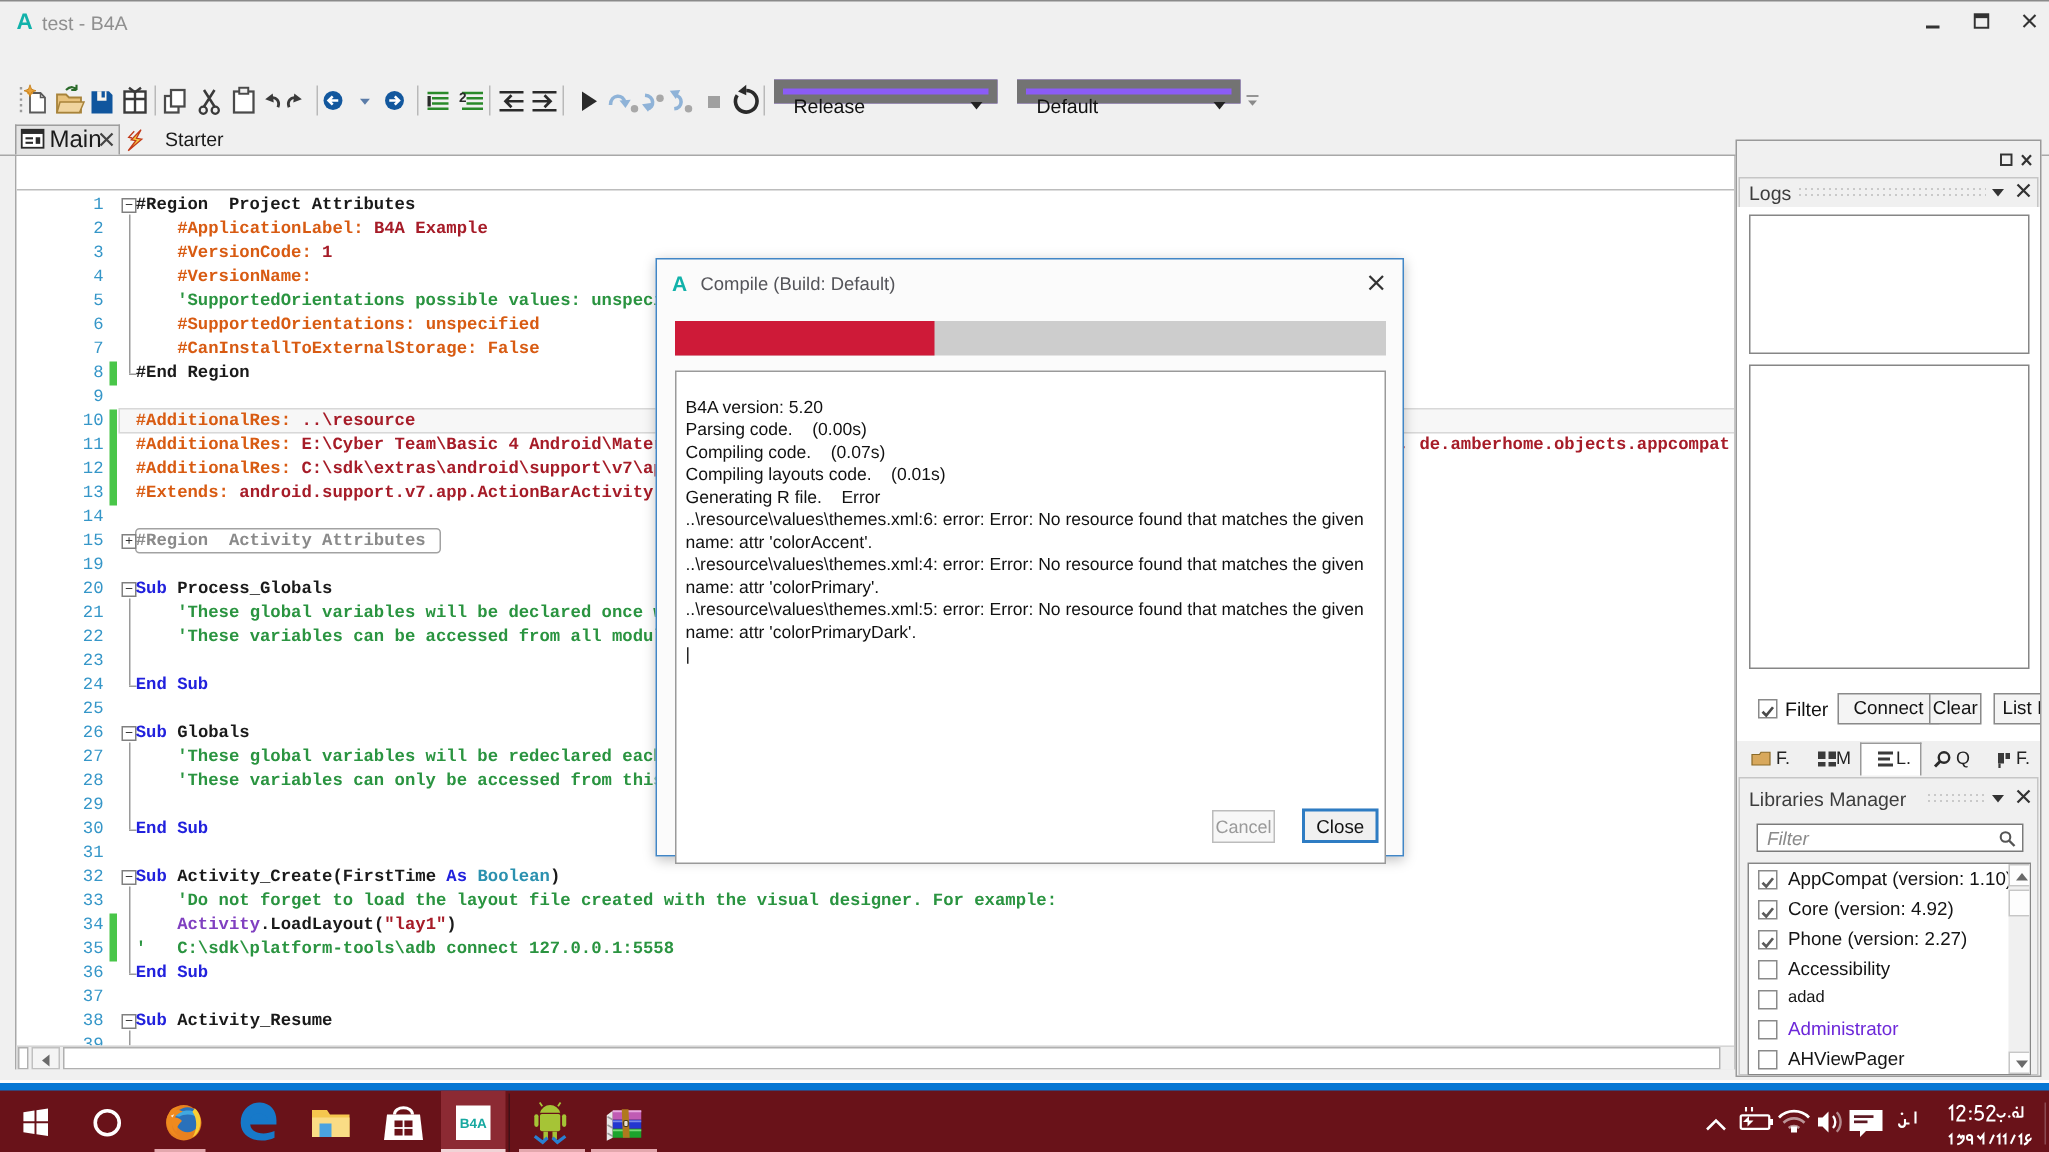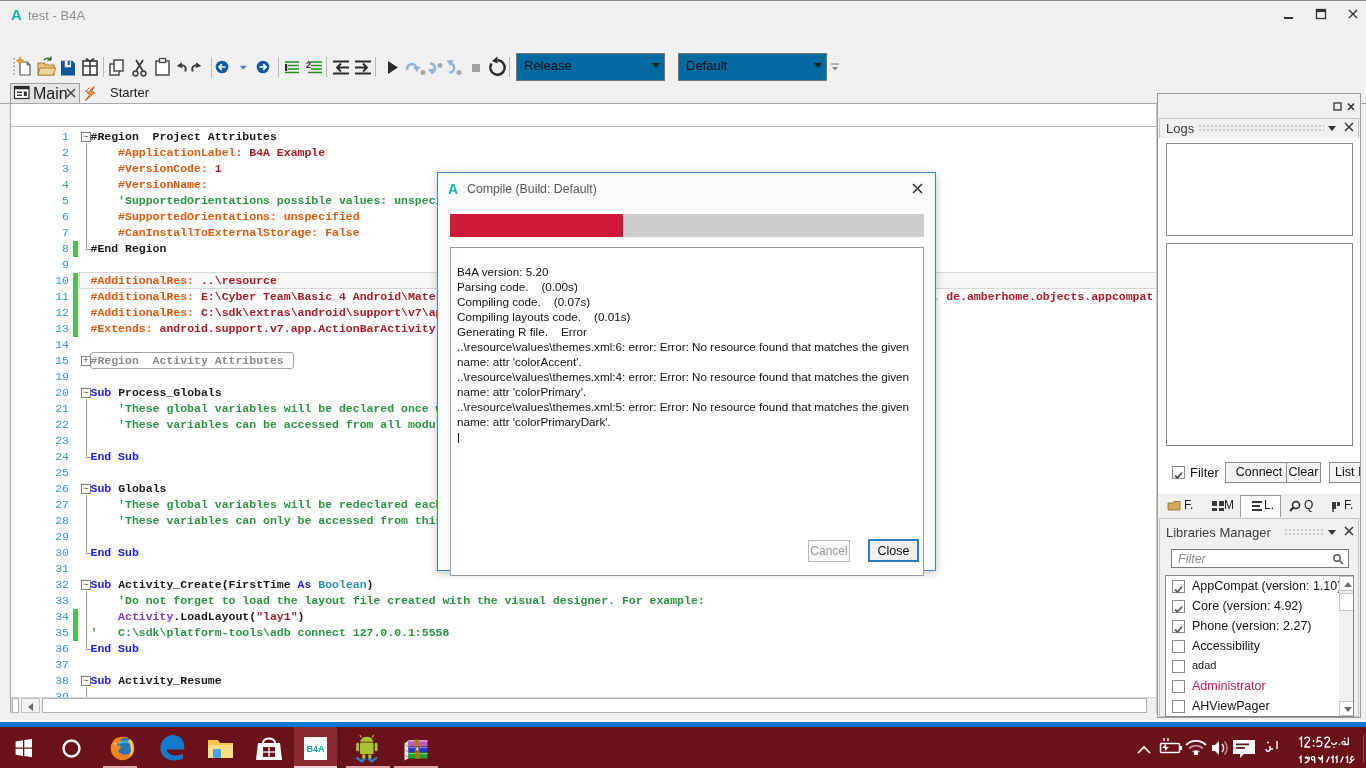--- a/index.html
+++ b/index.html
@@ -7,21 +7,21 @@
 
 #titlebar{position:absolute;left:0;top:0;width:1366px;height:28px;background:#f0f0f0;border-top:1px solid #8a8a8a}
 #tb-logo{position:absolute;left:11px;top:5px;font-weight:bold;font-size:15px;color:#12b2aa}
 #tb-title{position:absolute;left:28px;top:7px;font-size:13px;color:#8f8f8f}
 
 #menubar{position:absolute;left:0;top:28px;width:1366px;height:24px;background:#f0f0f0}
 .mi{position:absolute;top:5px;font-size:13px;color:#1a1a1a}
 
 #toolbar{position:absolute;left:0;top:52px;width:1366px;height:30px;background:#f0f0f0}
 .sepl{stroke:#b9b9b9;stroke-width:1}
-.combo{position:absolute;top:1px;height:28px;background:#0369a1;border:1px solid #737373;font-size:13px;color:#111}
+.combo{position:absolute;top:1px;height:16px;background:#8b5cf6;border:6px solid #737373;font-size:13px;color:#111}
 .combo span{position:absolute;left:7px;top:4px}
 .combo .dd{position:absolute;right:4px;top:9px;width:0;height:0;border-left:4px solid transparent;border-right:4px solid transparent;border-top:5px solid #222}
 
 #tabbar{position:absolute;left:0;top:82px;width:1366px;height:22px;background:#f0f0f0;border-bottom:1px solid #a8a8a8}
 #tab-main{position:absolute;left:10px;top:1px;width:70px;height:20px;background:#e4e4e4;border:1px solid #9e9e9e;border-bottom:none}
 
 #editor{position:absolute;left:10px;top:104px;width:1147px;height:609px;background:#fff;border-left:1px solid #a8a8a8;border-right:1px solid #c6c6c6;overflow:hidden}
 #topstrip{position:absolute;left:0;top:0;width:1147px;height:23px;background:#fff;border-bottom:1px solid #bcbcbc}
 #linenums{position:absolute;left:0;top:25px;width:58px;color:#3596c8;font-family:"Liberation Mono",monospace;font-size:11.5px;font-weight:normal;text-align:right;line-height:16px;white-space:pre}
 #code{position:absolute;left:79.5px;top:25px;font-family:Liberation Mono, monospace;font-size:11.5px;font-weight:bold;line-height:16px;white-space:pre;color:#1a1a1a}
@@ -353,21 +353,21 @@
 <div class="abs" style="left:26px;top:23px;font-size:12.5px;color:#141414;white-space:nowrap">Core (version: 4.92)</div>
 <div class="cb" style="left:6px;top:44px"><svg width="11" height="11" viewBox="0 0 11 11">
             <path d="M2 5.5 L4.5 8 L9 2.5" stroke="#5a5a5a" stroke-width="1.8" fill="none"></path>
           </svg></div>
 <div class="abs" style="left:26px;top:43px;font-size:12.5px;color:#141414;white-space:nowrap">Phone (version: 2.27)</div>
 <div class="cb" style="left:6px;top:64px"></div>
 <div class="abs" style="left:26px;top:63px;font-size:12.5px;color:#141414;white-space:nowrap">Accessibility</div>
 <div class="cb" style="left:6px;top:84px"></div>
 <div class="abs" style="left:26px;top:83px;font-size:11px;color:#141414;white-space:nowrap">adad</div>
 <div class="cb" style="left:6px;top:104px"></div>
-<div class="abs" style="left:26px;top:103px;font-size:12.5px;color:#be185d;white-space:nowrap">Administrator</div>
+<div class="abs" style="left:26px;top:103px;font-size:12.5px;color:#6d28d9;white-space:nowrap">Administrator</div>
 <div class="cb" style="left:6px;top:124px"></div>
 <div class="abs" style="left:26px;top:123px;font-size:12.5px;color:#141414;white-space:nowrap">AHViewPager</div>
 <div class="abs" style="left:173px;top:0;width:15px;height:140px;background:#f0f0f0"></div>
 <div class="abs" style="left:173px;top:0;width:15px;height:15px;background:#fdfdfd;border:1px solid #c6c6c6">
           <div style="position:absolute;left:3.5px;top:5px;width:0;height:0;border-left:4px solid transparent;border-right:4px solid transparent;border-bottom:5px solid #6a6a6a"></div>
         </div>
 <div class="abs" style="left:173px;top:17px;width:15px;height:18px;background:#fdfdfd;border:1px solid #c6c6c6"></div>
 <div class="abs" style="left:173px;top:125px;width:15px;height:15px;background:#fdfdfd;border:1px solid #c6c6c6">
           <div style="position:absolute;left:3.5px;top:5px;width:0;height:0;border-left:4px solid transparent;border-right:4px solid transparent;border-top:5px solid #6a6a6a"></div>
         </div>

